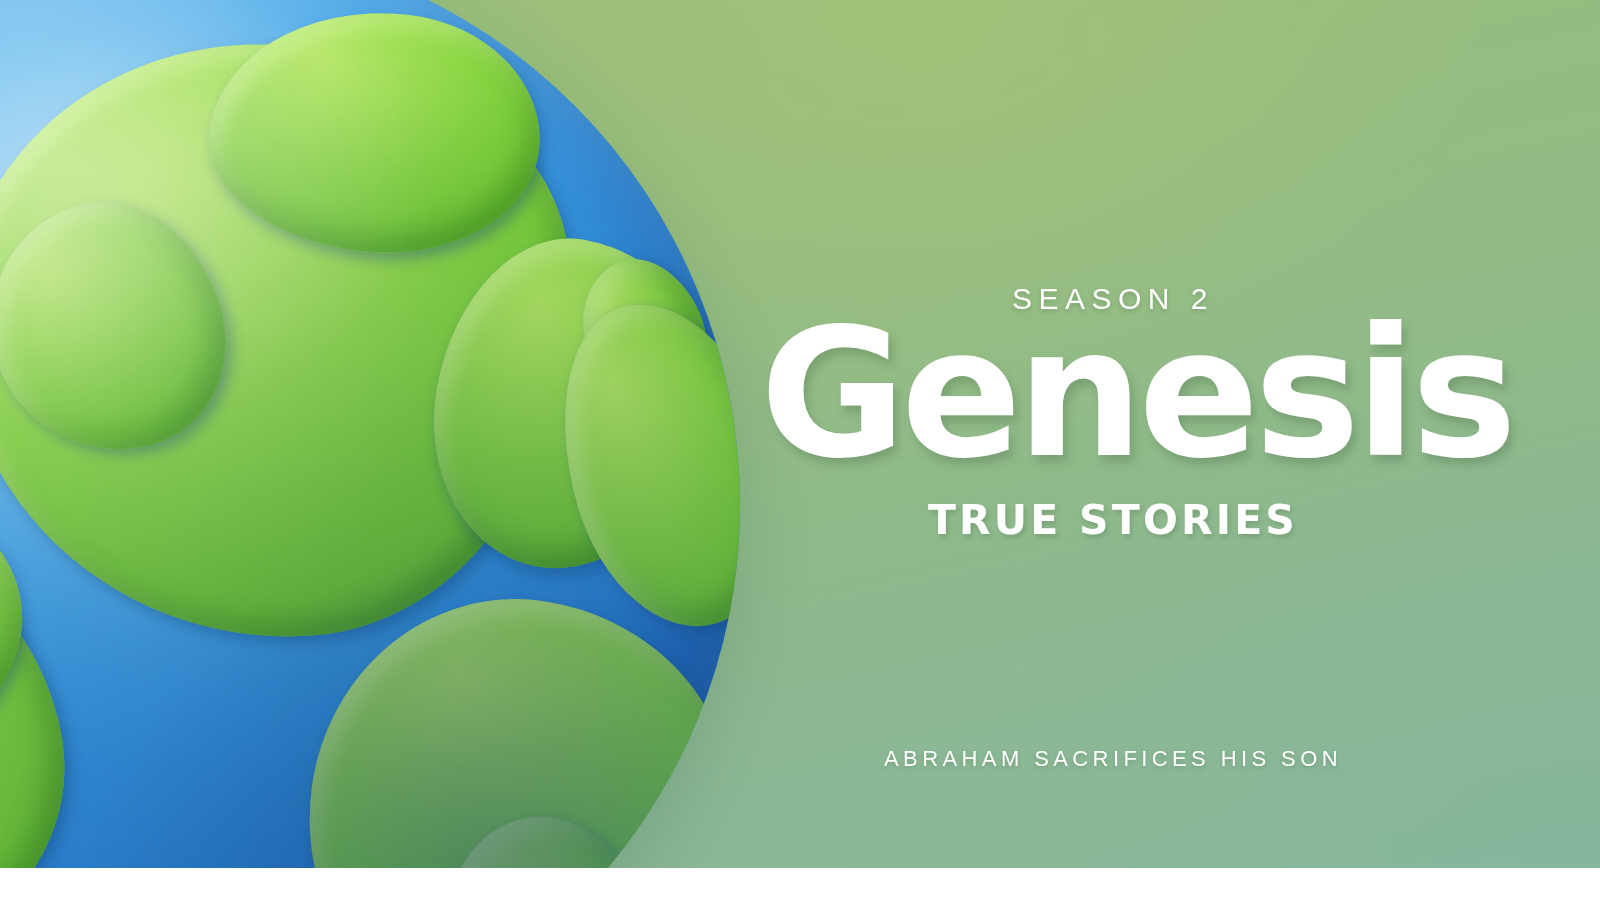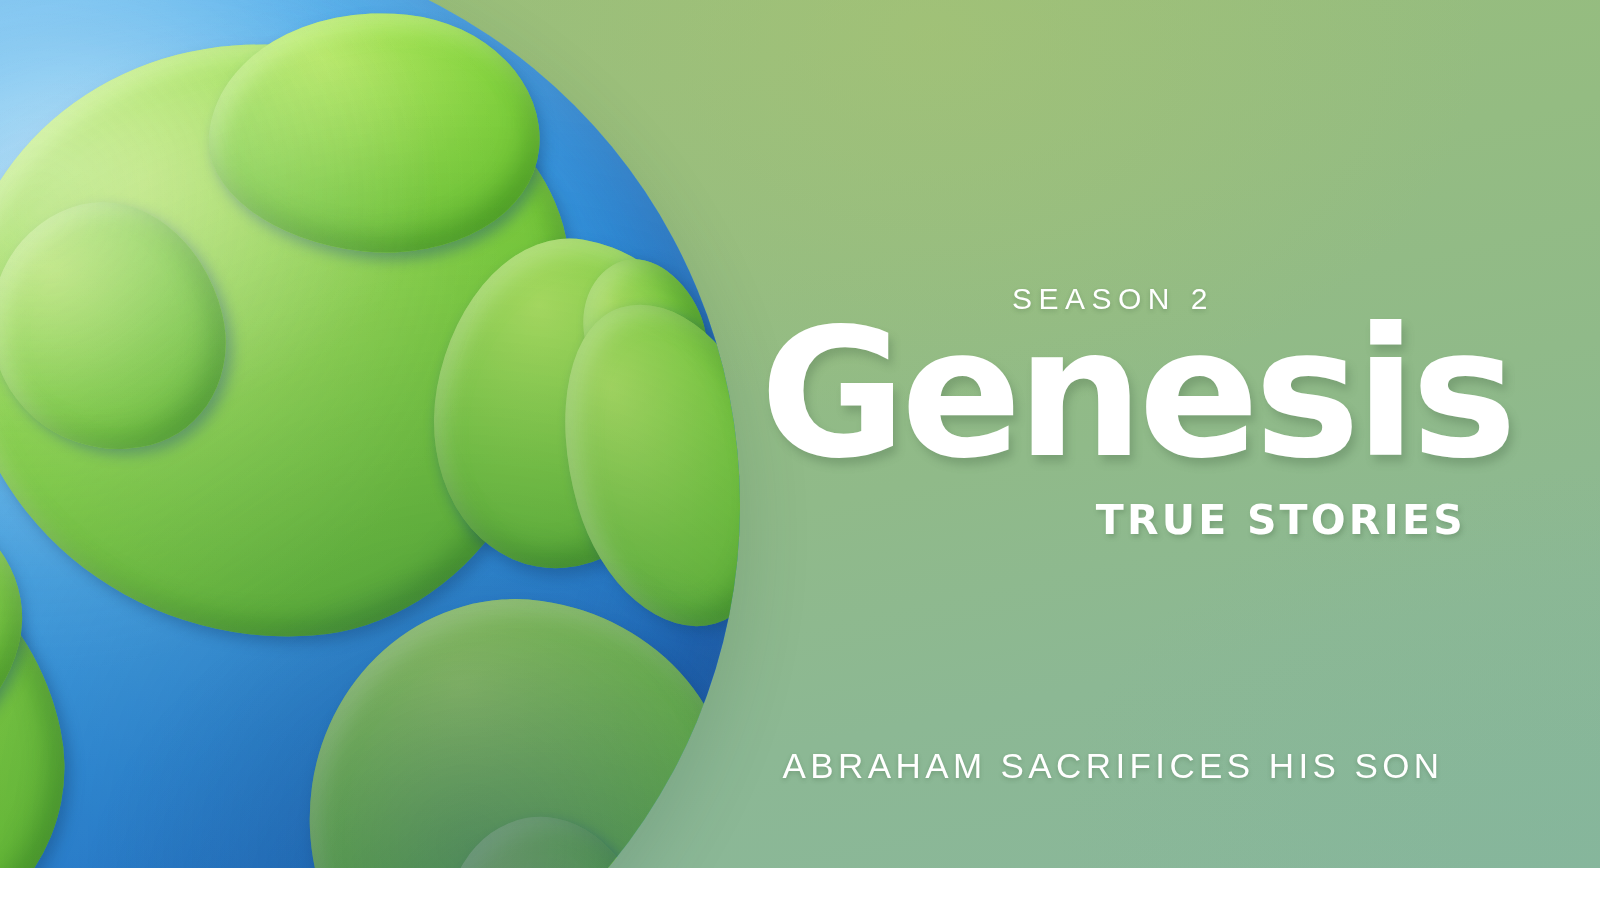--- a/index.html
+++ b/index.html
@@ -186,26 +186,26 @@
   #subtitle {
     position:absolute;
     left:0; top:494px; width:100%;
     font-family:"DejaVu Sans", sans-serif;
     font-size:41px;
     font-weight:700;
     letter-spacing:3.2px;
     line-height:1.28;
     text-shadow:2px 3px 5px rgba(70,105,70,0.30);
   }
-  #subtitle .line { display:block;text-align:right; }
+  #subtitle .line { display:block; }
 
   #episode-title {
     position:absolute;
     left:0; top:748px; width:100%;
-    font-size:35px;
+    font-size:22px;
     font-weight:400;
     letter-spacing:4.4px;
     line-height:1;
     text-shadow:0 2px 4px rgba(60,95,60,0.30);
   }
 </style>
 </head>
 <body>
 
 <div id="slide">

